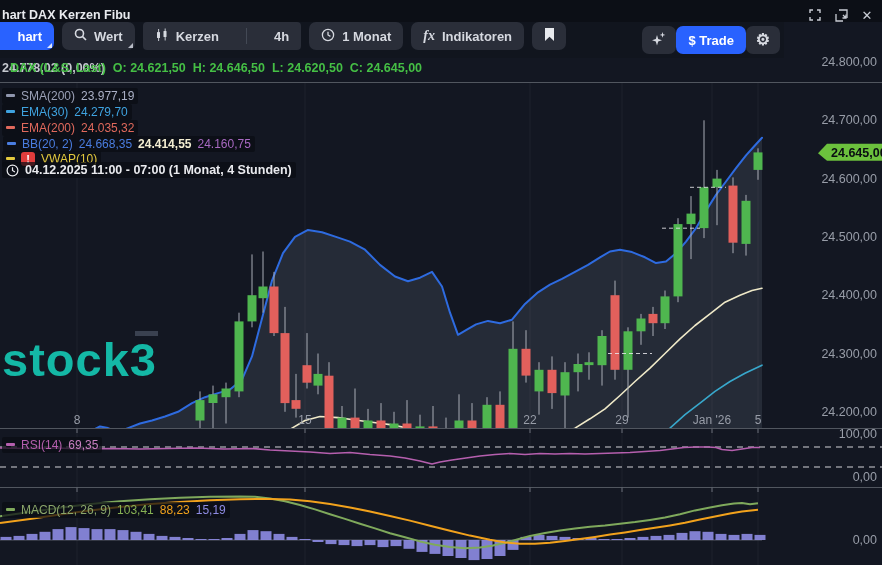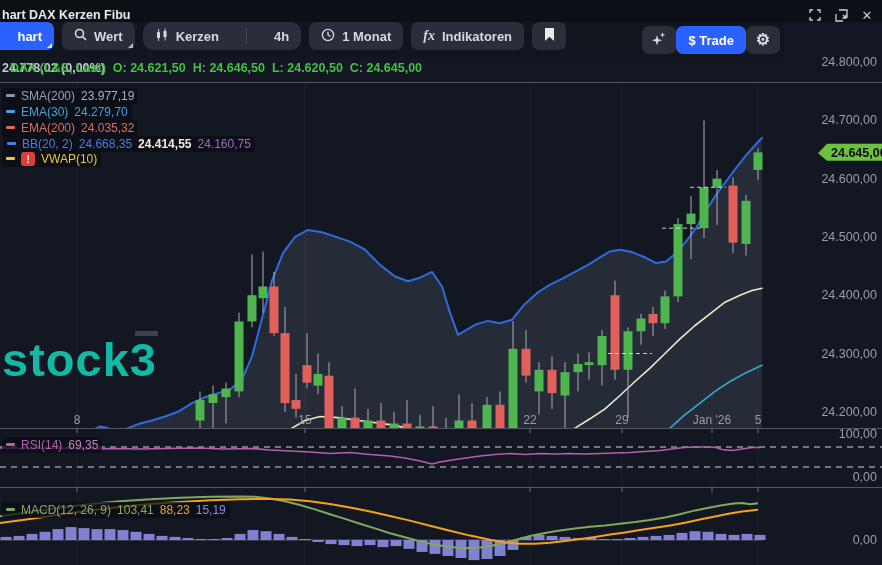--- a/index.html
+++ b/index.html
@@ -15,21 +15,21 @@
   .win-icons{margin-left:auto;display:flex;align-items:center;gap:12px;padding-right:8px;color:#c9cdd5;}
   .win-icons .wbtn{width:14px;height:14px;display:flex;align-items:center;justify-content:center;cursor:pointer;}
   .close-glyph{font-size:13px;color:#c9cdd5;line-height:1;}
 
   
   .toolbar{position:absolute;left:0;top:22px;width:784px;height:36px;background:#11151e;z-index:5;
     display:flex;gap:8px;}
   .tbtn{position:relative;height:28px;border-radius:7px;background:#2a2e39;color:#d6d9e0;
     display:flex;align-items:center;gap:7px;padding:0 12px;font-size:13px;font-weight:600;cursor:pointer;white-space:nowrap;}
   .tbtn.blue{background:#2962ff;color:#fff;}
-  .tbtn-group{height:28px;border-radius:10px;background:#2a2e39;display:flex;align-items:center;cursor:pointer;gap:15px;}
+  .tbtn-group{height:28px;border-radius:4px;background:#2a2e39;display:flex;align-items:center;cursor:pointer;gap:15px;}
   .tbtn-group .seg{display:flex;align-items:center;gap:7px;padding:0 12px;color:#d6d9e0;font-size:13px;font-weight:600;height:100%;}
   .tbtn-group .vdiv{width:1px;height:16px;background:#434955;}
   .fold{position:absolute;right:2px;bottom:2px;width:0;height:0;
     border-left:5px solid transparent;border-bottom:5px solid rgba(219,223,232,.8);}
   .tbtn.blue .fold{border-bottom-color:rgba(255,255,255,.85);}
   .chart-btn{width:44px;margin-left:-14px;justify-content:flex-end;}
   .right-cluster{margin-left:auto;display:flex;align-items:center;padding-right:4px;}
   .icon-btn{width:34px;padding:0;justify-content:center;}
   .gear-glyph{font-size:16px;line-height:1;}
   .fx-glyph{font-style:italic;font-family:"Liberation Serif",serif;font-size:14px;font-weight:bold;}
@@ -421,20 +421,31 @@
       <span style="color:#a869c2">24.160,75</span>
     </span>
   </div>
   <div class="ov" style="left:2px;top:146px;">
     <span class="chip" style="color:#e3c93e;">
       <span class="dash" style="background:#e3c93e"></span>
       <span class="warn">!</span>
       <span>VWAP(10)</span>
     </span>
   </div>
+  <div class="ov" style="left:2px;top:162px;">
+    <span class="chip ts-row">
+      <span style="display:inline-flex">
+        <svg width="13" height="13" viewBox="0 0 14 14" fill="none" stroke="#e9eaee" stroke-width="1.3">
+          <circle cx="7" cy="7" r="5.8"></circle>
+            <path d="M7 3.6 V7 L9.6 8.6"></path>
+        </svg>
+      </span>
+      <span>04.12.2025 11:00 - 07:00  (1 Monat, 4 Stunden)</span>
+    </span>
+  </div>
 
   <div class="ov" style="left:2px;top:432px;">
     <span class="chip" style="color:#b55fae;">
       <span class="dash" style="background:#b55fae"></span>
       <span>RSI(14)</span>
       <span style="color:#c77fc0">69,35</span>
     </span>
   </div>
   <div class="ov" style="left:2px;top:497px;">
     <span class="chip" style="color:#8aa66a;">

